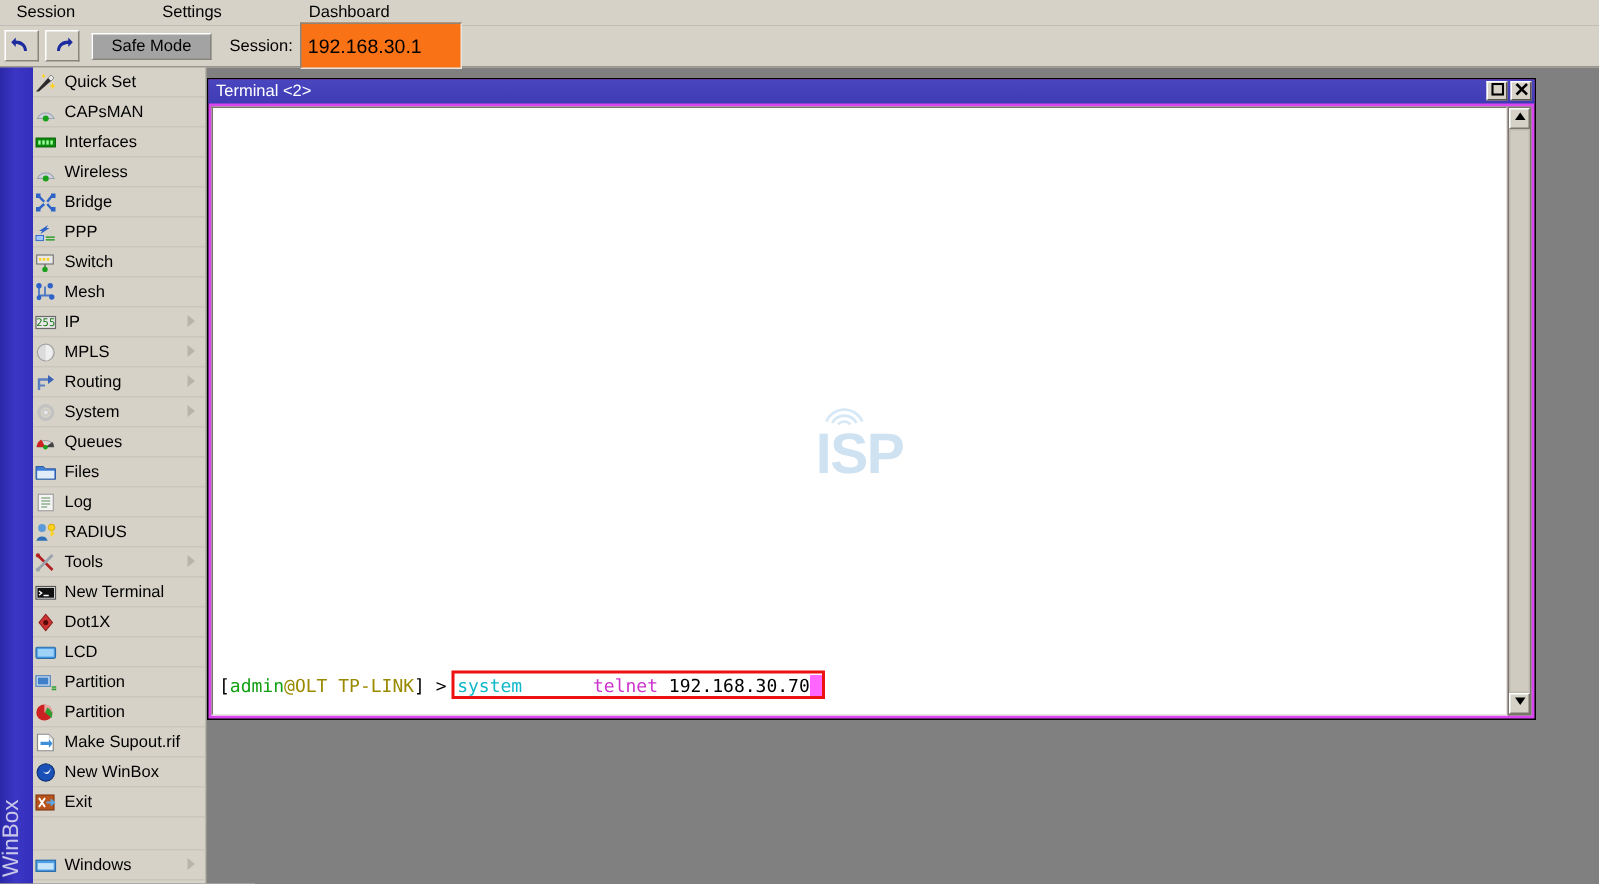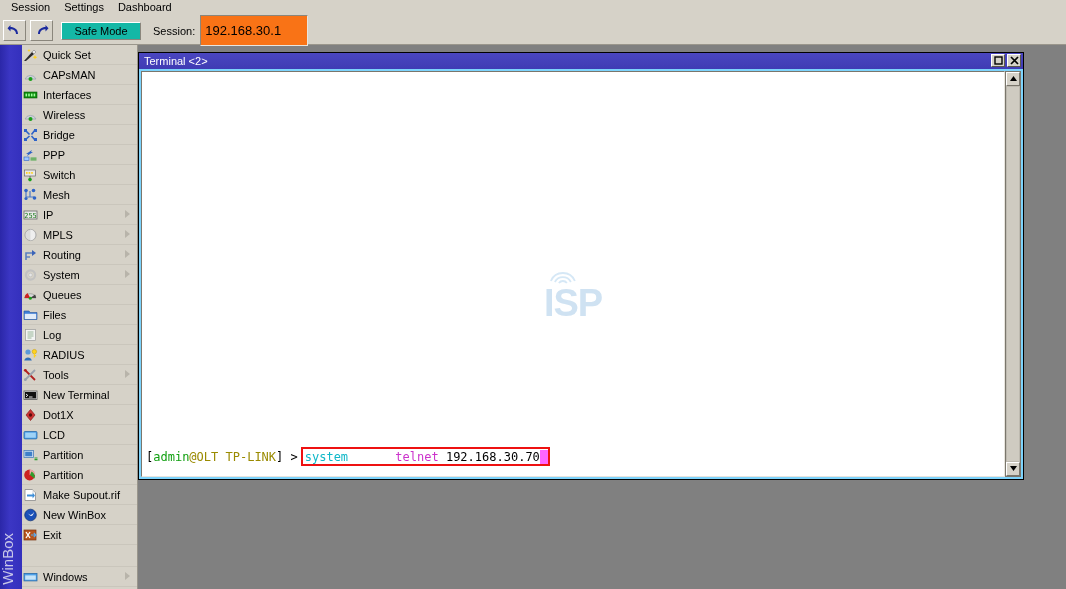--- a/index.html
+++ b/index.html
@@ -12,22 +12,23 @@
     font-size: 11px;
     color: #000;
   }
 
   #app { position: relative; width: 1066px; height: 589px; }
 
   
   #menubar {
     position: absolute; left: 0; top: 0; width: 1066px; height: 17px;
     background: #d6d2c8;
-    display: flex; align-items: flex-start;
+    display: flex; align-items: center;
     padding-left: 4px;
+    gap: 44px;
   }
   .menu-item {
     padding: 1px 7px 2px 7px;
     font-size: 11px; color: #000; line-height: 13px;
     cursor: default;
   }
 
   
   #toolbar {
     position: absolute; left: 0; top: 17px; width: 1066px; height: 28px;
@@ -40,21 +41,21 @@
     width: 23px; height: 21px;
     background: #d6d2c8;
     border: 1px solid #ffffff;
     border-right-color: #8a867c; border-bottom-color: #8a867c;
     display: flex; align-items: center; justify-content: center;
     margin-right: 4px;
   }
   .tb-btn svg { display: block; }
   .safe-mode {
     height: 18px; min-width: 80px;
-    background: #14b8a6;
+    background: #a3a3a3;
     border: 1px solid #ffffff;
     border-right-color: #8a867c; border-bottom-color: #8a867c;
     display: flex; align-items: center; justify-content: center;
     padding: 0 12px; margin-left: 4px; margin-right: 12px;
     font-size: 11px;
   }
   .session-label { font-size: 11px; margin-right: 5px; }
   .session-value {
     height: 31px; min-width: 108px;
     background: #f97316;
@@ -105,21 +106,21 @@
     border-left: 5px solid #b8b4aa;
     border-top: 4px solid transparent;
     border-bottom: 4px solid transparent;
   }
   .side-gap { height: 22px; border-bottom: 1px solid #cac6bc; }
 
   
   #terminal {
     position: absolute; left: 138px; top: 52px;
     width: 886px; height: 428px;
-    background: #7dd3fc;
+    background: #d946ef;
     border: 1px solid #000;
   }
   #term-title {
     height: 16px;
     background: linear-gradient(180deg,#4a46c0 0%,#3f3bb4 100%);
     display: flex; align-items: center;
     padding-left: 5px; position: relative;
   }
   #term-title .t-text { color: #ffffff; font-size: 11px; line-height: 12px; }
   .win-btns { position: absolute; right: 2px; top: 1px; display: flex; gap: 2px; }

